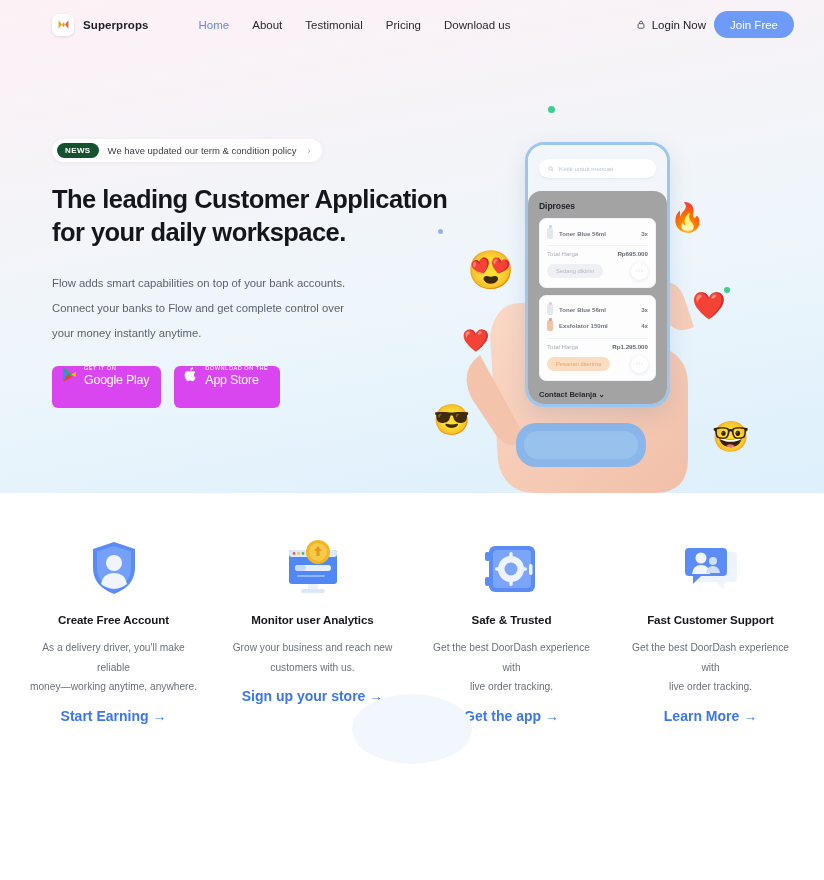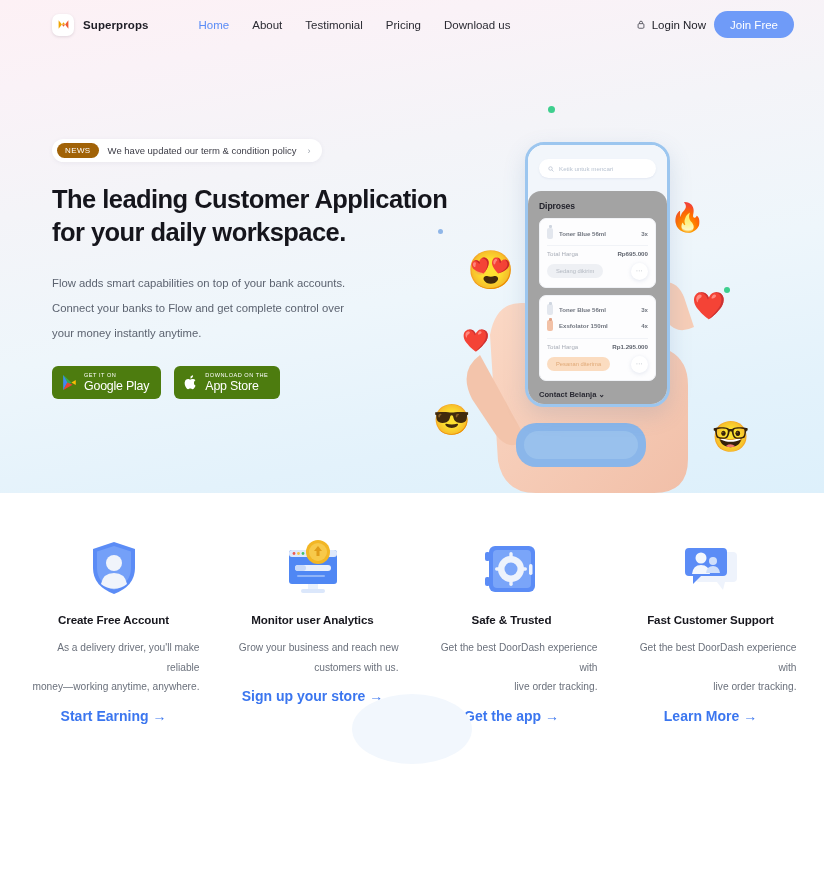--- a/index.html
+++ b/index.html
@@ -43,36 +43,36 @@
   }
 
   
   .hero-left { position:absolute; left:52px; top:139px; width:400px; z-index:20; }
   .news-pill {
     display:inline-flex; align-items:center; gap:9px;
     background:#ffffff; border-radius:14px; padding:4px 11px 4px 5px;
     box-shadow:0 1px 4px rgba(90,90,130,.08);
   }
   .news-tag {
-    background:#a16207; color:#fff; font-size:8px; font-weight:400;
+    background:#14532d; color:#fff; font-size:8px; font-weight:700;
     border-radius:9px; padding:3px 8px; letter-spacing:.4px;
   }
   .news-text { font-size:9.5px; color:#3c3c46; }
   .news-chev { font-size:9px; color:#9aa0ab; margin-left:2px; }
 
   .headline {
     margin-top:21px; font-size:25.5px; line-height:1.31;
     font-weight:700; color:#15151c; letter-spacing:-.55px;
   }
   .subcopy { margin-top:21px; font-size:11.3px; line-height:2.23; color:#5c6370; }
 
   .store-row { margin-top:20px; display:flex; gap:13px; }
   .store-badge {
-    height:33px; background:#4d7c0f; border-radius:6px;
-    display:flex; align-items:center; gap:7px; padding:0 12px 0 10px;
+    height:42px; background:#d946ef; border-radius:6px;
+    display:flex; align-items:flex-start; gap:7px; padding:0 12px 0 10px;
     cursor:pointer;
   }
   .store-badge .txt { display:flex; flex-direction:column; line-height:1; }
   .store-badge .small { font-size:5.6px; color:#fff; letter-spacing:.5px; text-transform:uppercase; }
   .store-badge .big { font-size:12.4px; color:#fff; font-weight:500; margin-top:2px; letter-spacing:-.2px; }
 
   
   .hero-art { position:absolute; left:420px; top:85px; width:404px; height:408px; z-index:10; }
   .emoji { position:absolute; user-select:none; line-height:1; }
   .dot { position:absolute; border-radius:50%; }
@@ -119,21 +119,21 @@
   }
   .riwayat { margin-top:9px; font-size:7.6px; font-weight:700; color:#2a2a33; }
 
   
   .features { position:absolute; left:0; top:493px; width:824px; }
   .sec-head { text-align:center; font-size:17px; font-weight:700; color:#15151c; margin-top:57px; letter-spacing:-.35px; }
   .fgrid { display:flex; margin-top:41px; padding:0 14px; }
   .fcol { width:25%; display:flex; flex-direction:column; align-items:center; }
   .ficon { height:62px; display:flex; align-items:flex-end; justify-content:center; }
   .ftitle { margin-top:17px; font-size:11.6px; font-weight:700; color:#16161d; letter-spacing:-.1px; }
-  .fdesc { margin-top:12px; font-size:10.2px; line-height:1.92; color:#6b717c; text-align:right; width:172px; }
+  .fdesc { margin-top:12px; font-size:10.2px; line-height:1.92; color:#6b717c; text-align:center; width:172px; }
   .flink { margin-top:11px; font-size:14px; font-weight:700; color:#3b76ef; text-decoration:none; }
 
   .bottom-fade {
     position:absolute; left:50%; transform:translateX(-50%); bottom:-40px;
     width:120px; height:70px; border-radius:50%; background:#f2f7fd;
   }
 </style>
 </head>
 <body>
 

